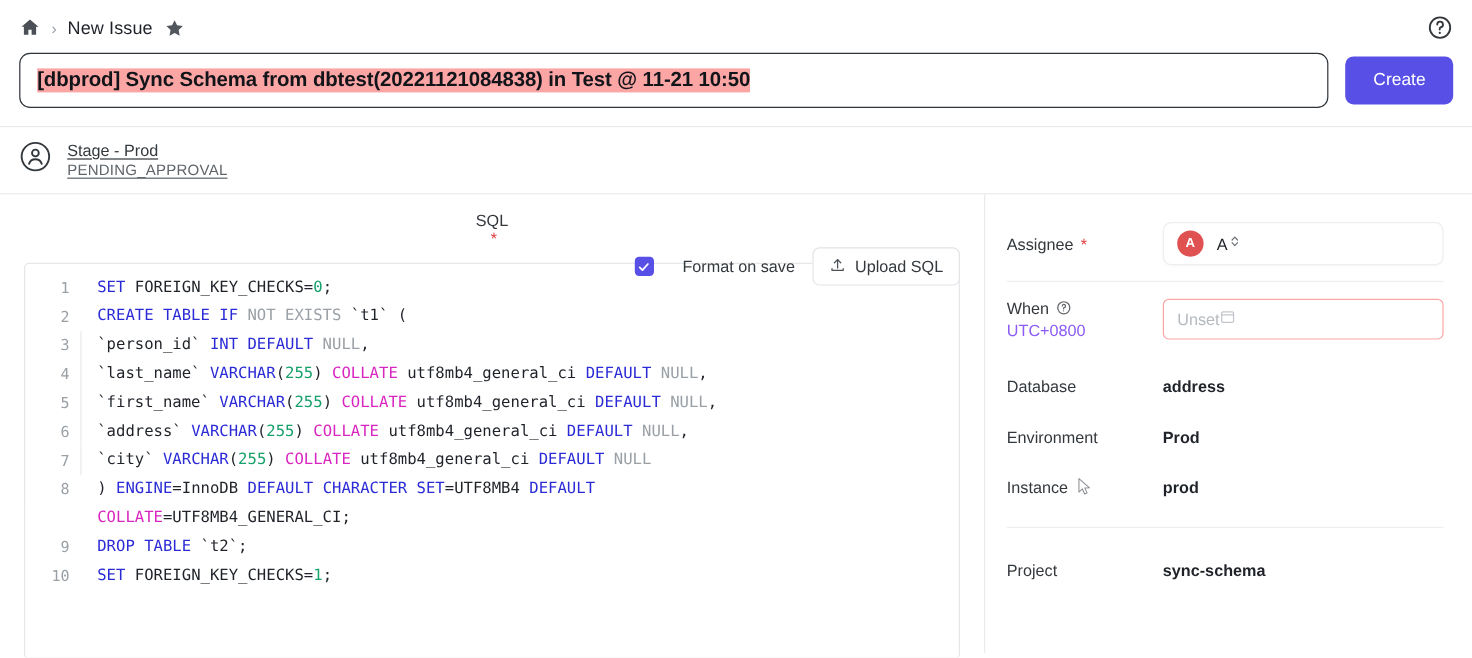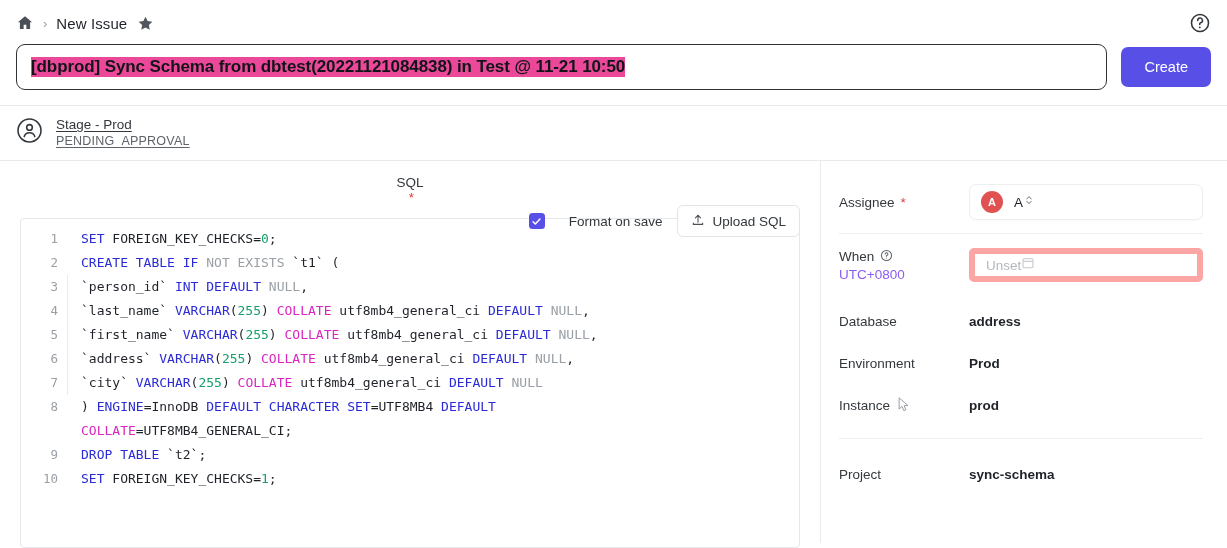--- a/index.html
+++ b/index.html
@@ -39,21 +39,21 @@
     display:flex; align-items:center;
     padding: 0 14px;
     background:#fff;
     overflow:hidden;
     min-width:0;
   }
   .title-text {
     font-size:17px;
     font-weight:700;
     color:#111418;
-    background:#ec4899;
+    background:#fca5a5;
     white-space:nowrap;
     letter-spacing:-.1px;
   }
   .create-btn {
     flex: 0 0 auto;
     height:40px;
     padding: 0 23px;
     background:#5850e6;
     color:#fff;
     border:none;
@@ -159,21 +159,21 @@
     width:22px; height:22px; border-radius:50%;
     background:#e05252; color:#fff;
     display:flex; align-items:center; justify-content:center;
     font-size:11px; font-weight:700; margin-right:11px;
   }
   .select-val { font-size:13.5px; color:#1f2329; }
   .updown { margin-left:auto; width:12px; height:14px; color:#6b7075; }
 
   .date-box {
     flex:1 1 auto; height:34px;
-    border:6px solid #fca5a5; border-radius:5px;
+    border:1px solid #fca5a5; border-radius:5px;
     display:flex; align-items:center; padding:0 11px;
     background:#fff; cursor:pointer;
   }
   .date-ph { font-size:13.5px; color:#b4b9be; }
   .cal-icon { margin-left:auto; width:14px; height:14px; color:#c3c7cb; }
 
   .when-label { flex-direction:column; align-items:flex-start; gap:2px; }
   .when-top { display:flex; align-items:center; gap:6px; }
   .when-tz { font-size:13.5px; color:#8b5cf6; }
 

